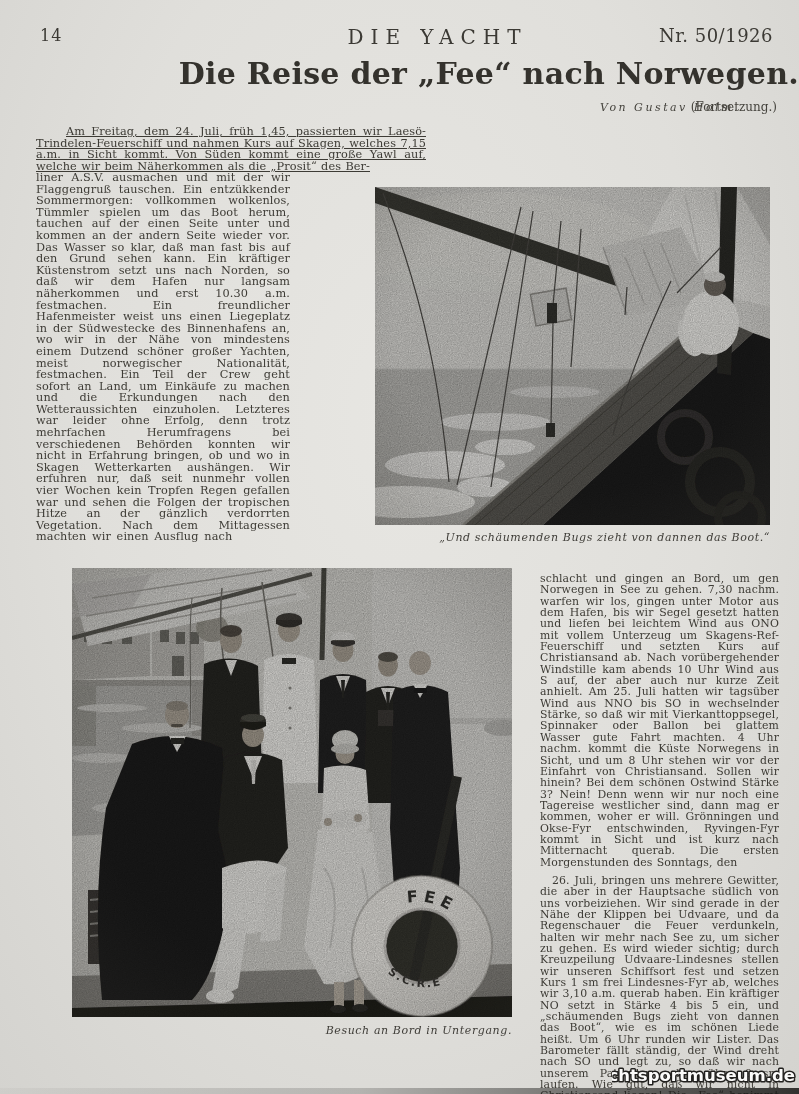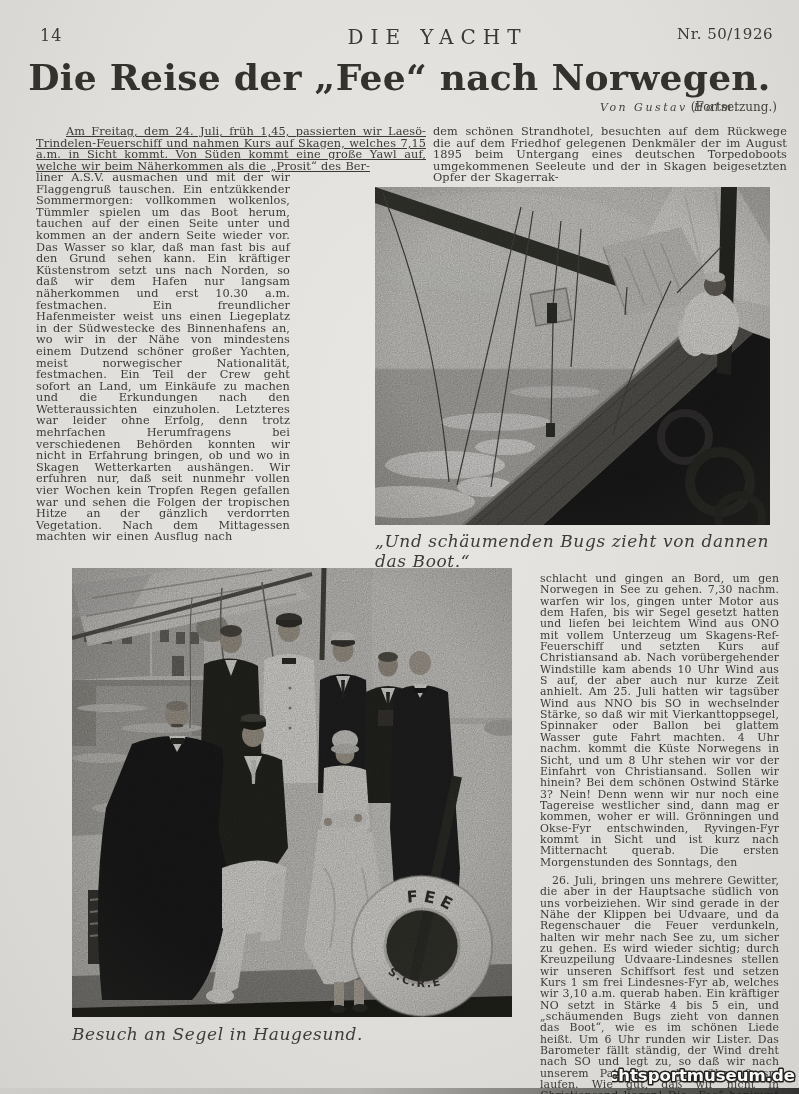--- a/index.html
+++ b/index.html
@@ -4,42 +4,42 @@
 <style>
   html,body{margin:0;padding:0;background:#b8b7b3;}
   .page{
     position:relative;width:799px;height:1094px;overflow:hidden;
     background:radial-gradient(ellipse at 50% 38%, #e7e6e2 0%, #e0dfdb 55%, #d4d3cf 100%);
     font-family:"DejaVu Serif","Liberation Serif",serif;
     color:#3b3934;
   }
   .hdr-pagenum{position:absolute;left:40px;top:26px;font-size:16px;letter-spacing:1px;text-align:center;}
   .hdr-masthead{position:absolute;left:0;top:25px;width:100%;text-align:center;font-size:20px;letter-spacing:7px;padding-left:38px;}
-  .hdr-issue{position:absolute;right:26px;top:25px;font-size:15px;letter-spacing:0.5px;}
-  .title{position:absolute;left:0;top:56px;width:100%;text-align:center;
-    font-size:36px;font-weight:bold;letter-spacing:0.3px;color:#34322d;}
+  .hdr-issue{position:absolute;right:26px;top:25px;font-size:18px;letter-spacing:0.5px;}
+  .title{position:absolute;left:0;top:56px;width:100%;text-align:right;
+    font-size:30px;font-weight:bold;letter-spacing:0.3px;color:#34322d;}
   .byline{position:absolute;left:0;top:101px;width:740px;text-align:right;
     font-size:11px;letter-spacing:2.5px;color:#45433d;font-style:italic;}
   .continuation{position:absolute;right:22px;top:100px;font-size:12px;color:#45433d;margin-left:46px;}
   .copy{
     position:absolute;text-align:justify;font-size:11.3px;line-height:11.6px;
     letter-spacing:0.1px;word-spacing:0.6px;color:#3d3b35;
   }
   .copy p{margin:7px;}
   .left-top{left:36px;top:126px;width:390px;text-indent:30px;text-decoration:underline;}
   .left-narrow{left:36px;top:172px;width:254px;word-spacing:2px;}
   .right-top{left:433px;top:126px;width:354px;}
   .right-lower{left:533px;top:566px;width:253px;font-size:10.9px;line-height:11.35px;}
   .right-lower p.indent{text-indent:12px;}
   .figure{position:absolute;margin:0;padding:0;}
   .figure svg{display:block;}
   .fig-sailing{left:375px;top:187px;width:395px;height:338px;}
   .fig-group{left:72px;top:568px;width:440px;height:449px;}
   .caption{
-    position:absolute;text-align:left;font-style:italic;font-size:17px;
+    position:absolute;text-align:right;font-style:italic;font-size:11px;
     letter-spacing:0.6px;color:#3f3d38;
   }
   .cap-sailing{left:375px;top:531px;width:395px;}
   .cap-group{left:72px;top:1024px;width:440px;}
   .watermark{position:absolute;left:612px;top:1061px;width:186px;height:28px;}
   .scan-edge{
     position:absolute;left:0;bottom:0;width:100%;height:6px;
     background:linear-gradient(to right, rgba(40,40,38,0.03) 0%, rgba(40,40,38,0.22) 45%, rgba(22,22,20,0.85) 100%);
   }
 </style>
@@ -51,21 +51,20 @@
   <div class="hdr-pagenum">14</div>
   <div class="hdr-masthead">DIE YACHT</div>
   <div class="hdr-issue">Nr. 50/1926</div>
 
   <div class="title">Die Reise der „Fee“ nach Norwegen.</div>
   <div class="byline">Von Gustav Holm.</div>
   <div class="continuation">(Fortsetzung.)</div>
 
   <div class="copy left-top">Am Freitag, dem 24. Juli, früh 1,45, passierten wir Laesö-Trindelen-Feuerschiff und nahmen Kurs auf Skagen, welches 7,15 a.m. in Sicht kommt. Von Süden kommt eine große Yawl auf, welche wir beim Näherkommen als die „Prosit“ des Ber-</div>
   <div class="copy left-narrow">liner A.S.V. ausmachen und mit der wir Flaggengruß tauschen. Ein entzükkender Sommermorgen: vollkommen wolkenlos, Tümmler spielen um das Boot herum, tauchen auf der einen Seite unter und kommen an der andern Seite wieder vor. Das Wasser so klar, daß man fast bis auf den Grund sehen kann. Ein kräftiger Küstenstrom setzt uns nach Norden, so daß wir dem Hafen nur langsam näherkommen und erst 10.30 a.m. festmachen. Ein freundlicher Hafenmeister weist uns einen Liegeplatz in der Südwestecke des Binnenhafens an, wo wir in der Nähe von mindestens einem Dutzend schöner großer Yachten, meist norwegischer Nationalität, festmachen. Ein Teil der Crew geht sofort an Land, um Einkäufe zu machen und die Erkundungen nach den Wetteraussichten einzuholen. Letzteres war leider ohne Erfolg, denn trotz mehrfachen Herumfragens bei verschiedenen Behörden konnten wir nicht in Erfahrung bringen, ob und wo in Skagen Wetterkarten aushängen. Wir erfuhren nur, daß seit nunmehr vollen vier Wochen kein Tropfen Regen gefallen war und sehen die Folgen der tropischen Hitze an der gänzlich verdorrten Vegetation. Nach dem Mittagessen machten wir einen Ausflug nach</div>
-  <div class="copy right-top">dem schönen Strandhotel, besuchten auf dem Rückwege die auf dem Friedhof gelegenen Denkmäler der im August 1895 beim Untergang eines deutschen Torpedoboots umgekommenen Seeleute und der in Skagen beigesetzten Opfer der Skagerrak-</div>
   <div class="copy right-lower">
     <p>schlacht und gingen an Bord, um gen Norwegen in See zu gehen. 7,30 nachm. warfen wir los, gingen unter Motor aus dem Hafen, bis wir Segel gesetzt hatten und liefen bei leichtem Wind aus ONO mit vollem Unterzeug um Skagens-Ref-Feuerschiff und setzten Kurs auf Christiansand ab. Nach vorübergehender Windstille kam abends 10 Uhr Wind aus S auf, der aber auch nur kurze Zeit anhielt. Am 25. Juli hatten wir tagsüber Wind aus NNO bis SO in wechselnder Stärke, so daß wir mit Vierkanttoppsegel, Spinnaker oder Ballon bei glattem Wasser gute Fahrt machten. 4 Uhr nachm. kommt die Küste Norwegens in Sicht, und um 8 Uhr stehen wir vor der Einfahrt von Christiansand. Sollen wir hinein? Bei dem schönen Ostwind Stärke 3? Nein! Denn wenn wir nur noch eine Tagereise westlicher sind, dann mag er kommen, woher er will. Grönningen und Okse-Fyr entschwinden, Ryvingen-Fyr kommt in Sicht und ist kurz nach Mitternacht querab. Die ersten Morgenstunden des Sonntags, den</p>
     <p class="indent">26. Juli, bringen uns mehrere Gewitter, die aber in der Hauptsache südlich von uns vorbeiziehen. Wir sind gerade in der Nähe der Klippen bei Udvaare, und da Regenschauer die Feuer verdunkeln, halten wir mehr nach See zu, um sicher zu gehen. Es wird wieder sichtig; durch Kreuzpeilung Udvaare-Lindesnes stellen wir unseren Schiffsort fest und setzen Kurs 1 sm frei Lindesnes-Fyr ab, welches wir 3,10 a.m. querab haben. Ein kräftiger NO setzt in Stärke 4 bis 5 ein, und „schäumenden Bugs zieht von dannen das Boot“, wie es im schönen Liede heißt. Um 6 Uhr runden wir Lister. Das Barometer fällt ständig, der Wind dreht nach SO und legt zu, so daß wir nach unserem Patentlog schon über 9 sm laufen. Wie gut, daß wir nicht in Christiansand liegen! Die „Fee“ benimmt sich vorzüglich in</p>
   </div>
 
   <figure class="figure fig-sailing">
     <svg width="395" height="338" viewBox="0 0 395 338">
       <defs>
         <filter id="soft1">
             <feGaussianBlur stdDeviation="0.55"></feGaussianBlur>
@@ -311,20 +310,20 @@
           </text>
           <text font-family="DejaVu Sans, sans-serif" font-size="11" font-weight="bold" fill="#3a3935" letter-spacing="2">
             <textPath href="#lr-bot" startOffset="50%" text-anchor="middle">S.C.R.E</textPath>
           </text>
         </g>
       </g>
       <rect x="0" y="0" width="440" height="449" filter="url(#grain2)" opacity="0.45"></rect>
       <rect x="0" y="0" width="440" height="449" fill="url(#vig2)"></rect>
     </svg>
   </figure>
-  <div class="caption cap-group">Besuch an Segel in Haugesund.</div>
+  <div class="caption cap-group">Besuch an Bord in Untergang.</div>
 
   <svg class="watermark" width="186" height="28" viewBox="0 0 186 28">
     <text x="183" y="20" text-anchor="end" font-family="DejaVu Sans, sans-serif" font-size="16.5" font-weight="bold" fill="#fbfbfa" stroke="#22211f" stroke-width="3" paint-order="stroke" stroke-linejoin="round">©yachtsportmuseum.de</text>
   </svg>
 
   <div class="scan-edge"></div>
 </div>
 
 </body></html>

